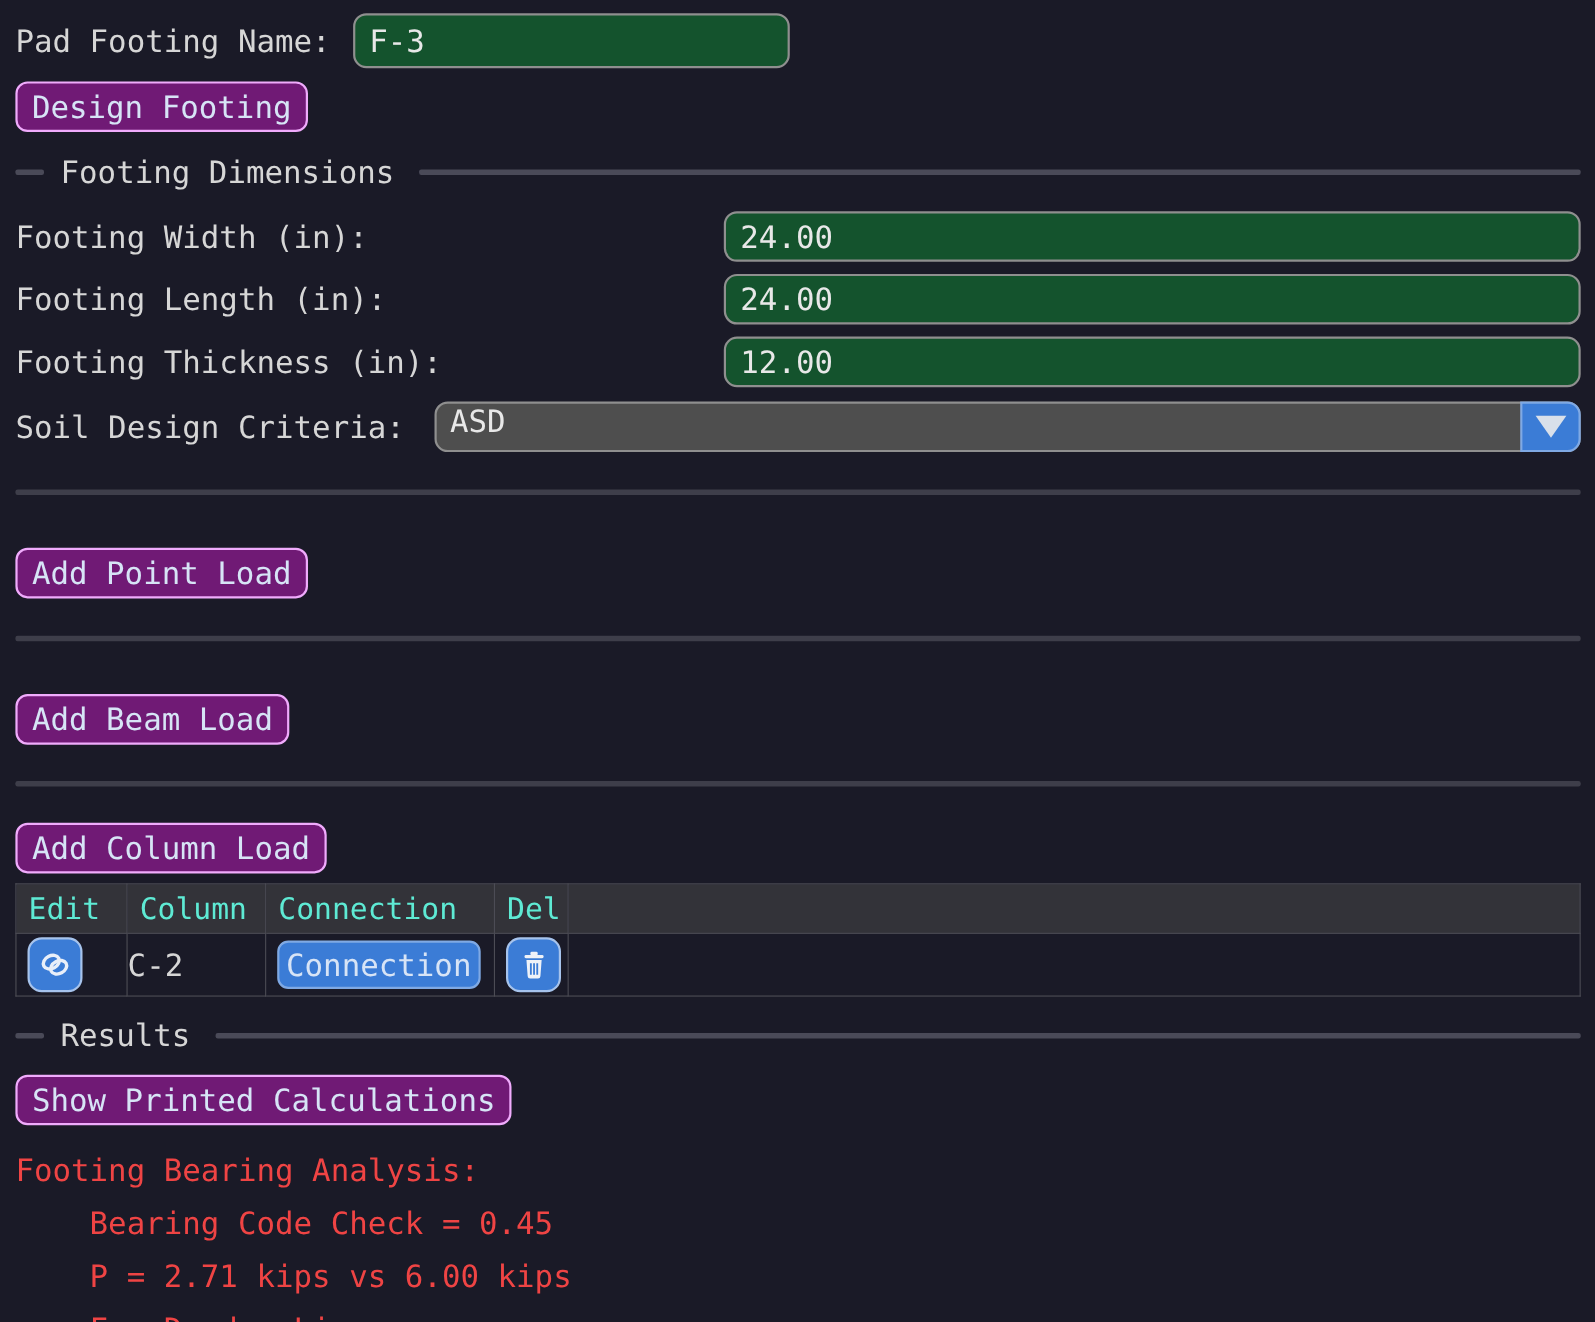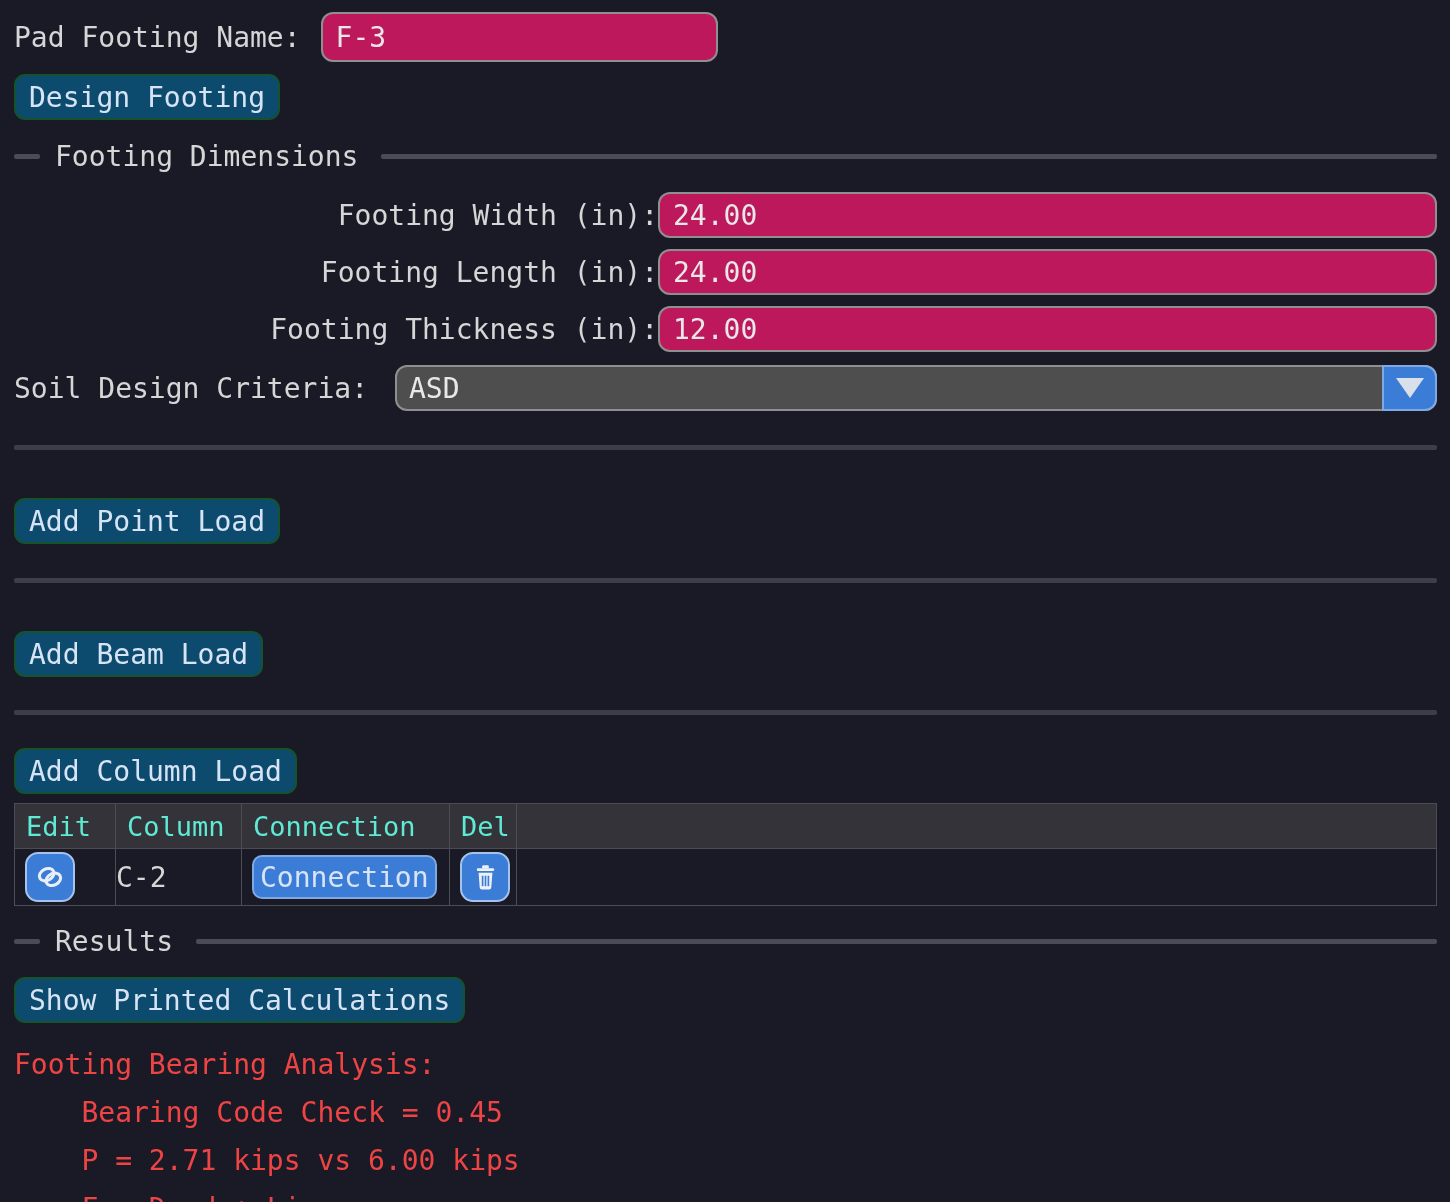--- a/index.html
+++ b/index.html
@@ -9,69 +9,69 @@
     color: #d6d6d6;
     font-family: "DejaVu Sans Mono", "Liberation Mono", monospace;
     font-size: 28px;
     padding: 12px 13px 0 14px;
     overflow: hidden;
   }
   .row { display: flex; align-items: center; }
 
   
   .entry {
-    background: #be185d;
+    background: #14532d;
     border: 2px solid #8f8f8f;
     border-radius: 12px;
     color: #e8e8e8;
     font-family: inherit;
     font-size: 28px;
     height: 46px;
     padding: 16px 13px;
     outline: none;
   }
   .name-row { height: 50px; }
   .name-row .entry { width: 397px; height: 50px; margin-left: 20px; }
 
   
   .btn {
     display: inline-flex;
     align-items: center;
     justify-content: center;
-    background: #0c4a6e;
-    border: 2px solid #14532d;
+    background: #701a75;
+    border: 2px solid #f0abfc;
     border-radius: 11px;
     color: #d7e4f6;
     font-family: inherit;
     font-size: 28px;
     padding: 5px 13px;
     height: 46px;
     cursor: pointer;
     white-space: nowrap;
   }
   .design-row { margin-top: 12px; }
   .status-text { margin-left: 35px; color: #d4d4d4; }
 
   
   .section-head { display: flex; align-items: center; margin-top: 19px; height: 34px; }
   .section-head .dash { width: 26px; height: 5px; background: #4a4a58; margin-right: 15px; border-radius: 2px; }
   .section-head .line { flex: 1; height: 5px; background: #4a4a58; margin-left: 23px; border-radius: 2px; }
 
   
   .dims { margin-top: 19px; display: flex; flex-direction: column; gap: 11px; }
   .dim-row { display: flex; align-items: center; height: 46px; }
-  .dim-row .lbl { width: 644px; flex: none; text-align: right; }
+  .dim-row .lbl { width: 644px; flex: none; }
   .dim-row .entry { flex: 1; }
 
   .soil-row { margin-top: 13px; height: 46px; display: flex; align-items: center; }
   .soil-row .lbl { width: 381px; flex: none; }
   .combo {
     flex: 1; height: 46px; position: relative;
     background: #4e4e4e; border: 2px solid #8f8f8f; border-radius: 12px;
-    display: flex; align-items: center; cursor: pointer;
+    display: flex; align-items: flex-start; cursor: pointer;
   }
   .combo-value { padding-left: 12px; color: #e8e8e8; }
   .combo-arrow {
     position: absolute; top: -2px; right: -2px; bottom: -2px; width: 55px;
     background: #3b7cd6; border: 2px solid #7fa9e4;
     border-radius: 0 12px 12px 0;
     display: flex; align-items: center; justify-content: center;
   }
   .tri-down {
     width: 0; height: 0;

